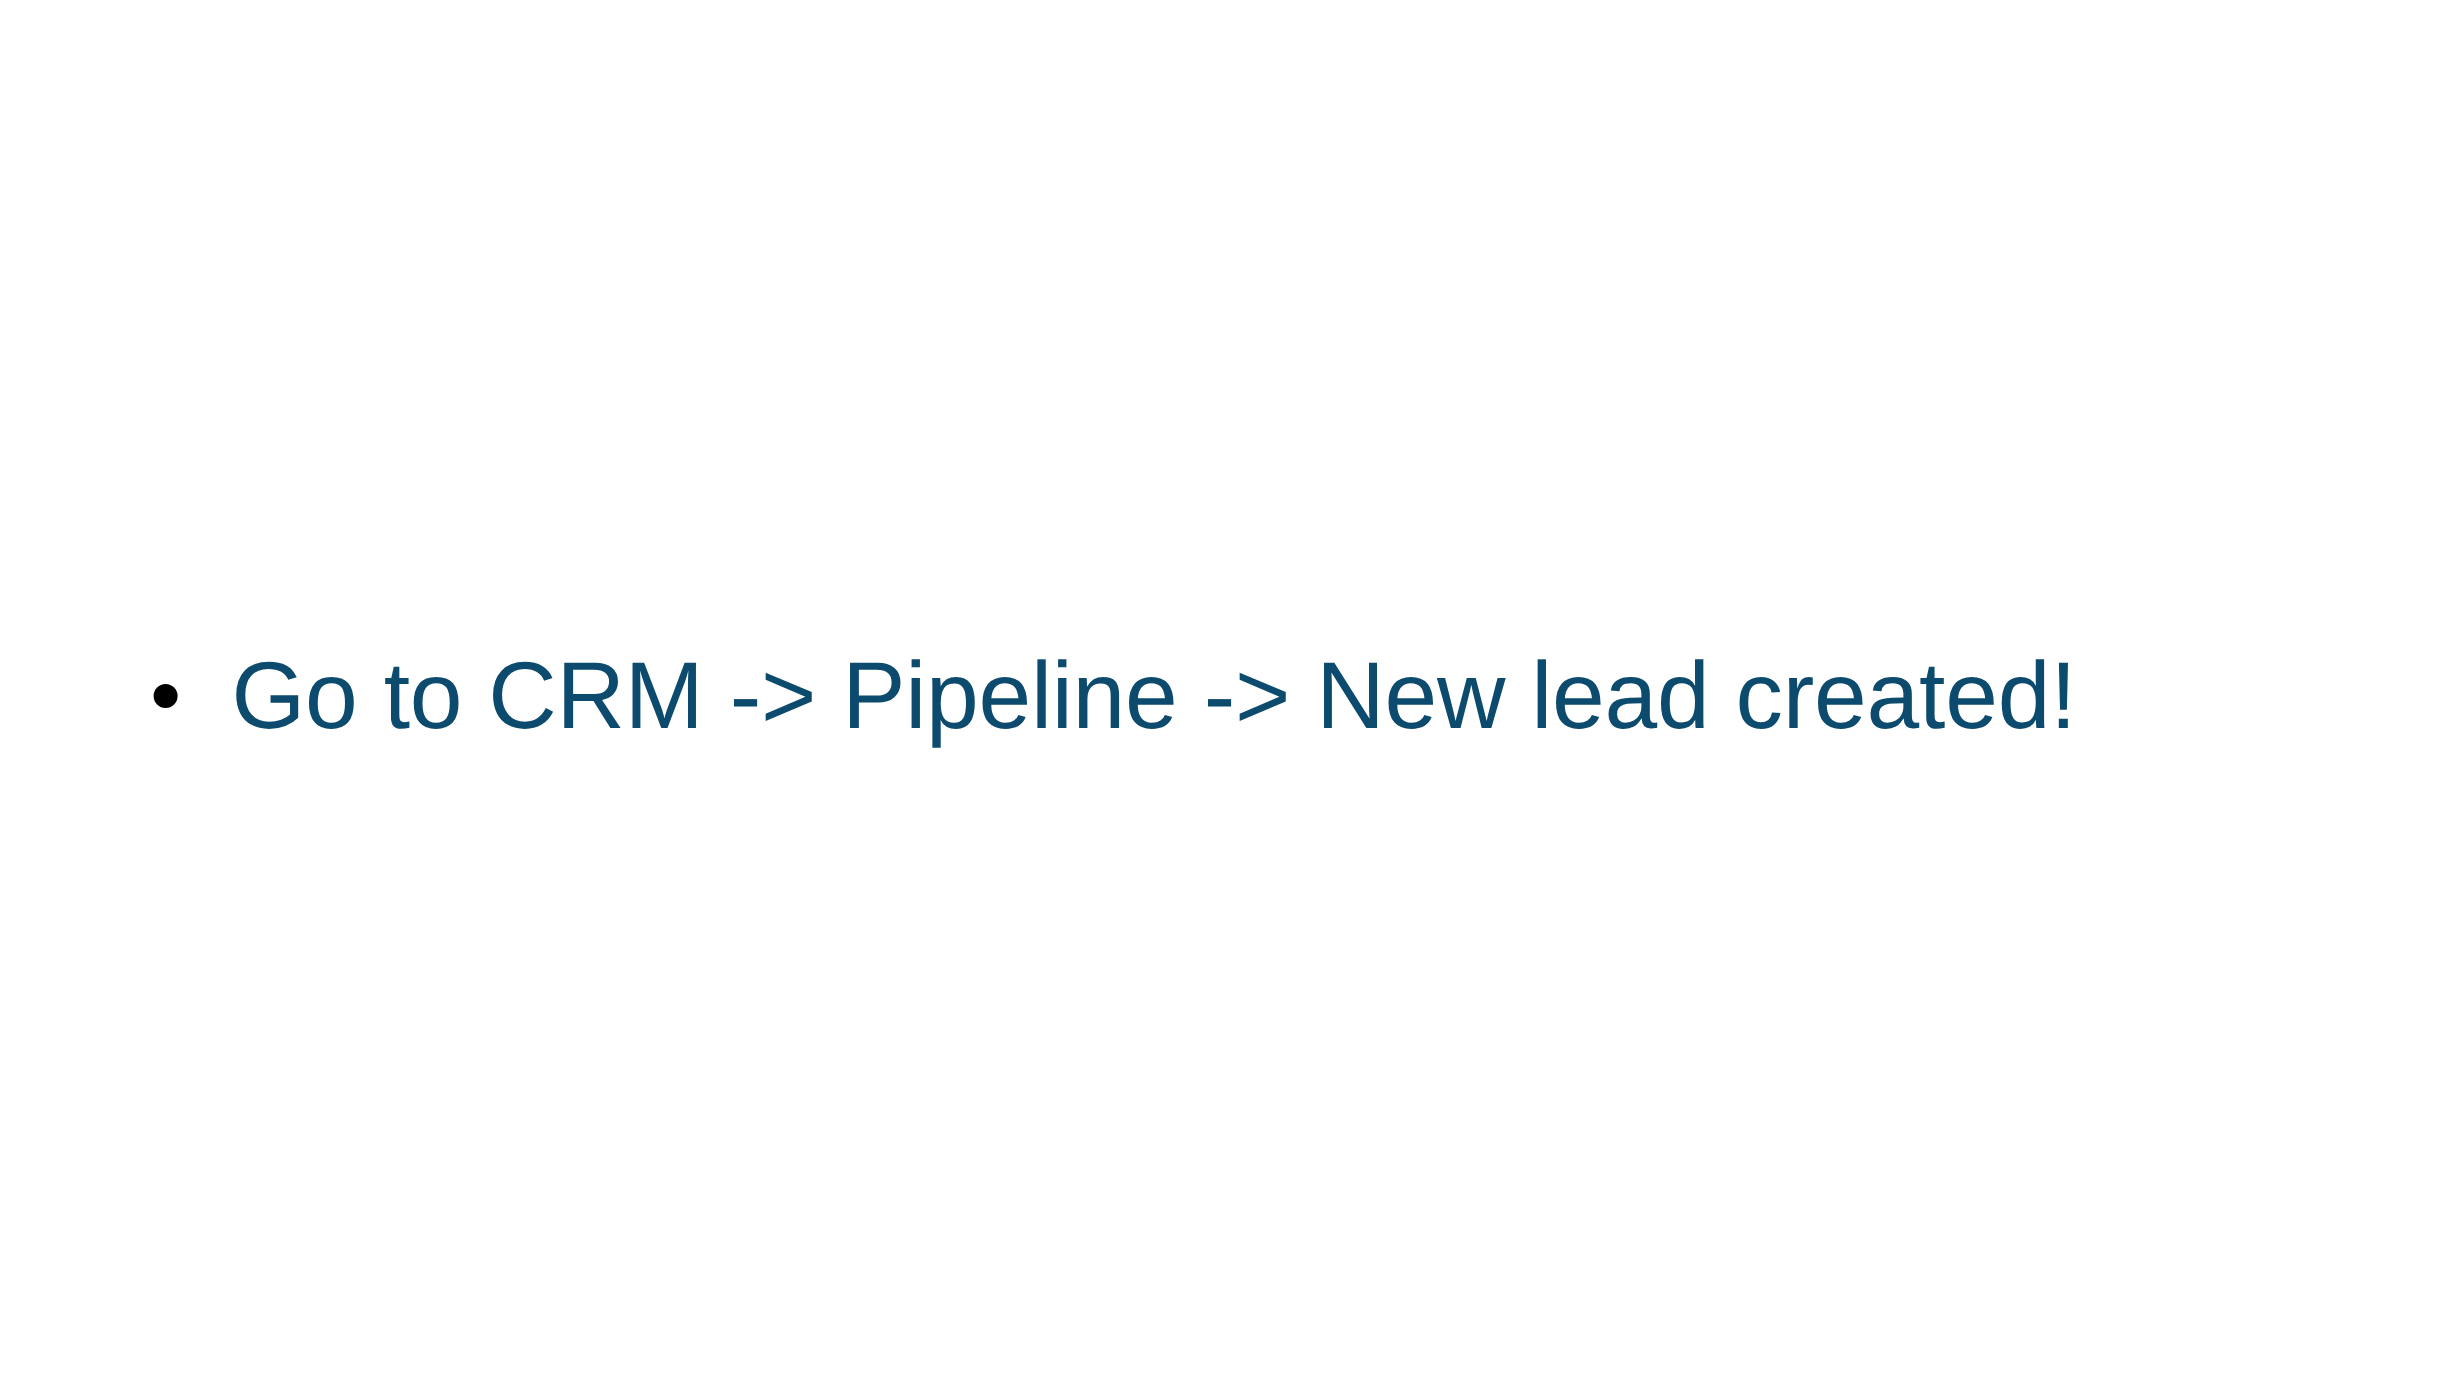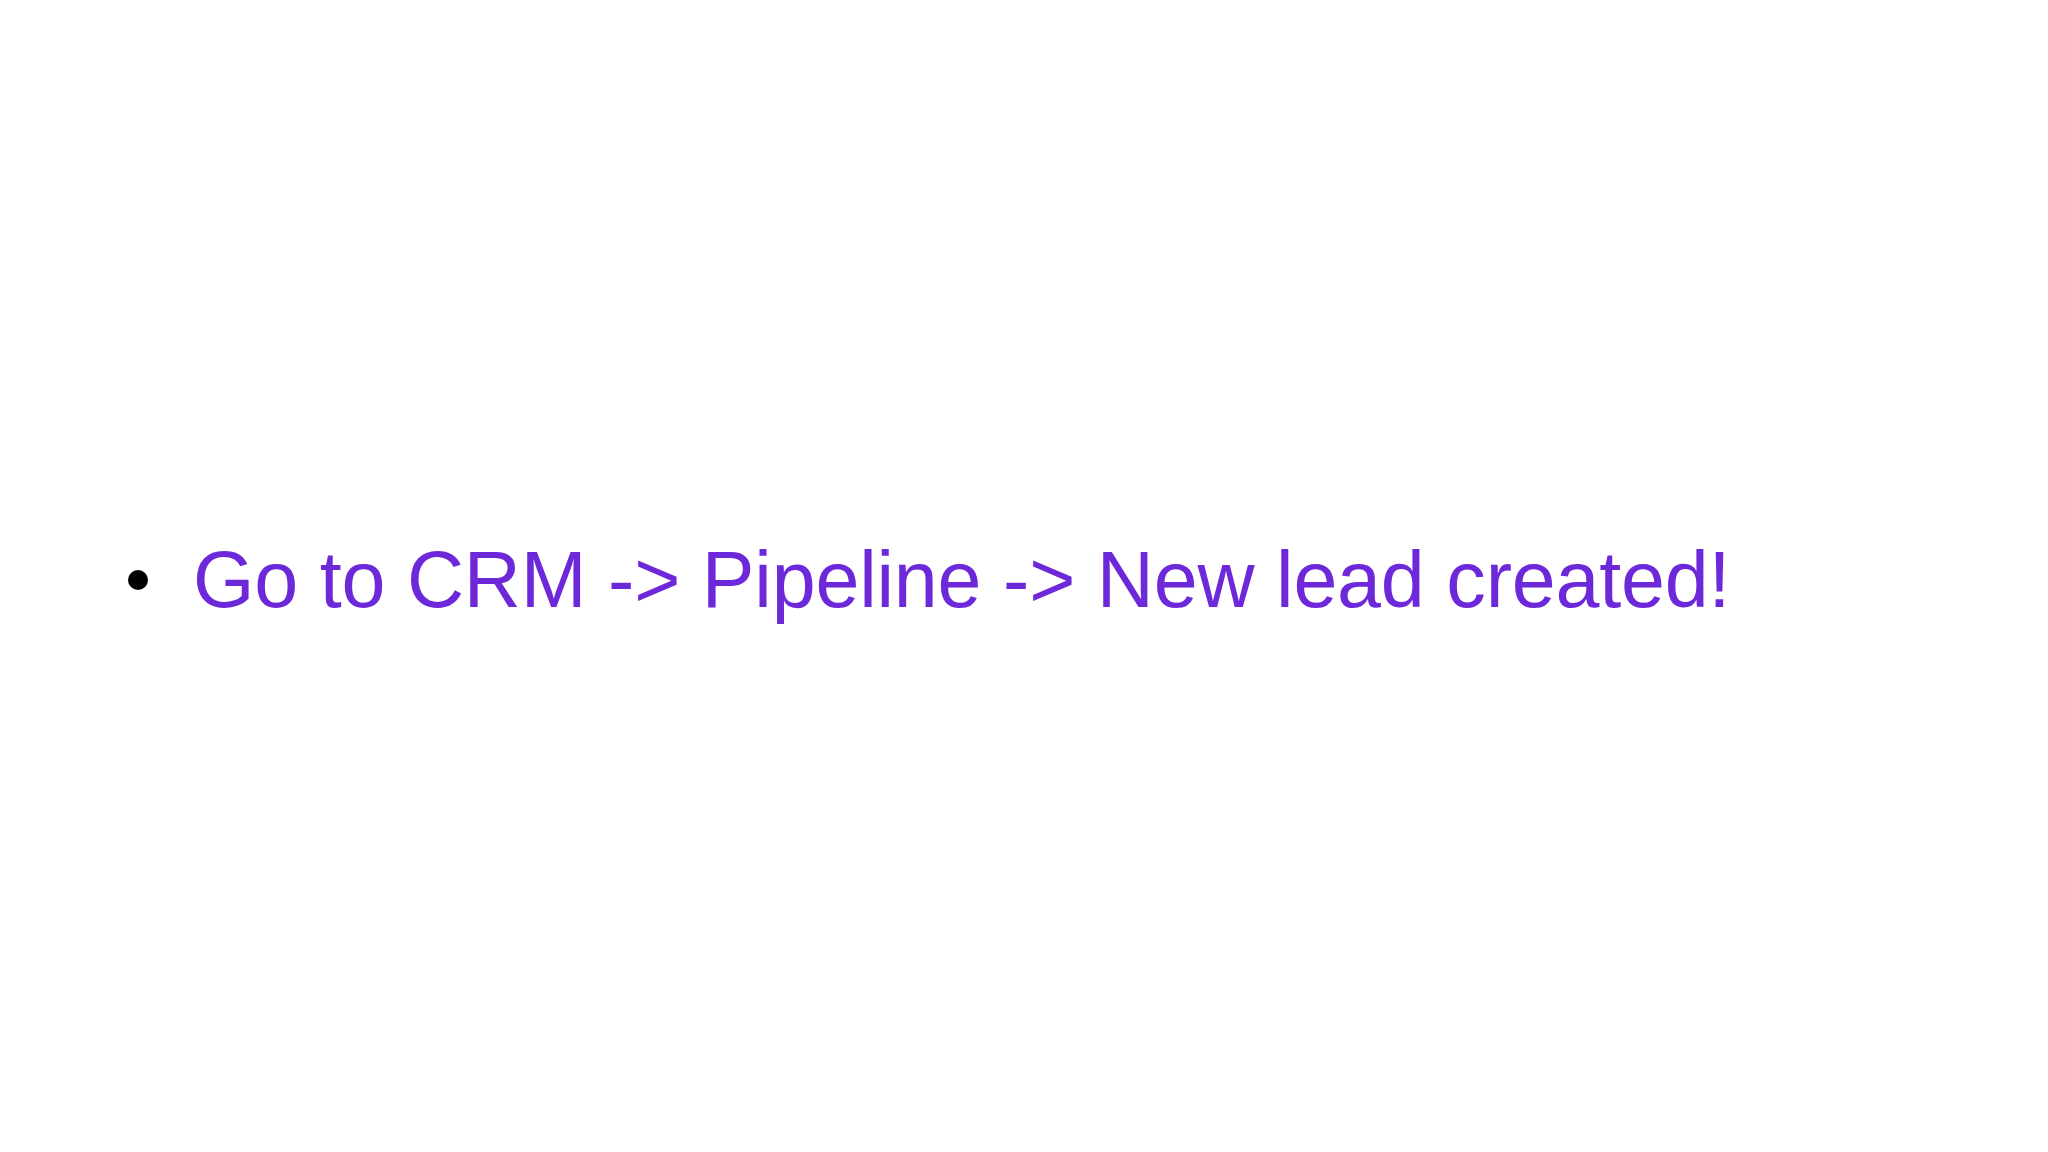--- a/index.html
+++ b/index.html
@@ -62,21 +62,21 @@
     transform: translateY(-50%);
     width: 20px;
     height: 20px;
     border-radius: 50%;
     background: #000000;
     display: block;
   }
 
   .bullet-text {
     display: inline;
-    color: #6d28d9;
+    color: #0c4a6e;
   }
 </style>
 </head>
 <body>
 
 <div class="slide">
 
   <div class="content-frame">
 
     <ul class="bullet-list">

